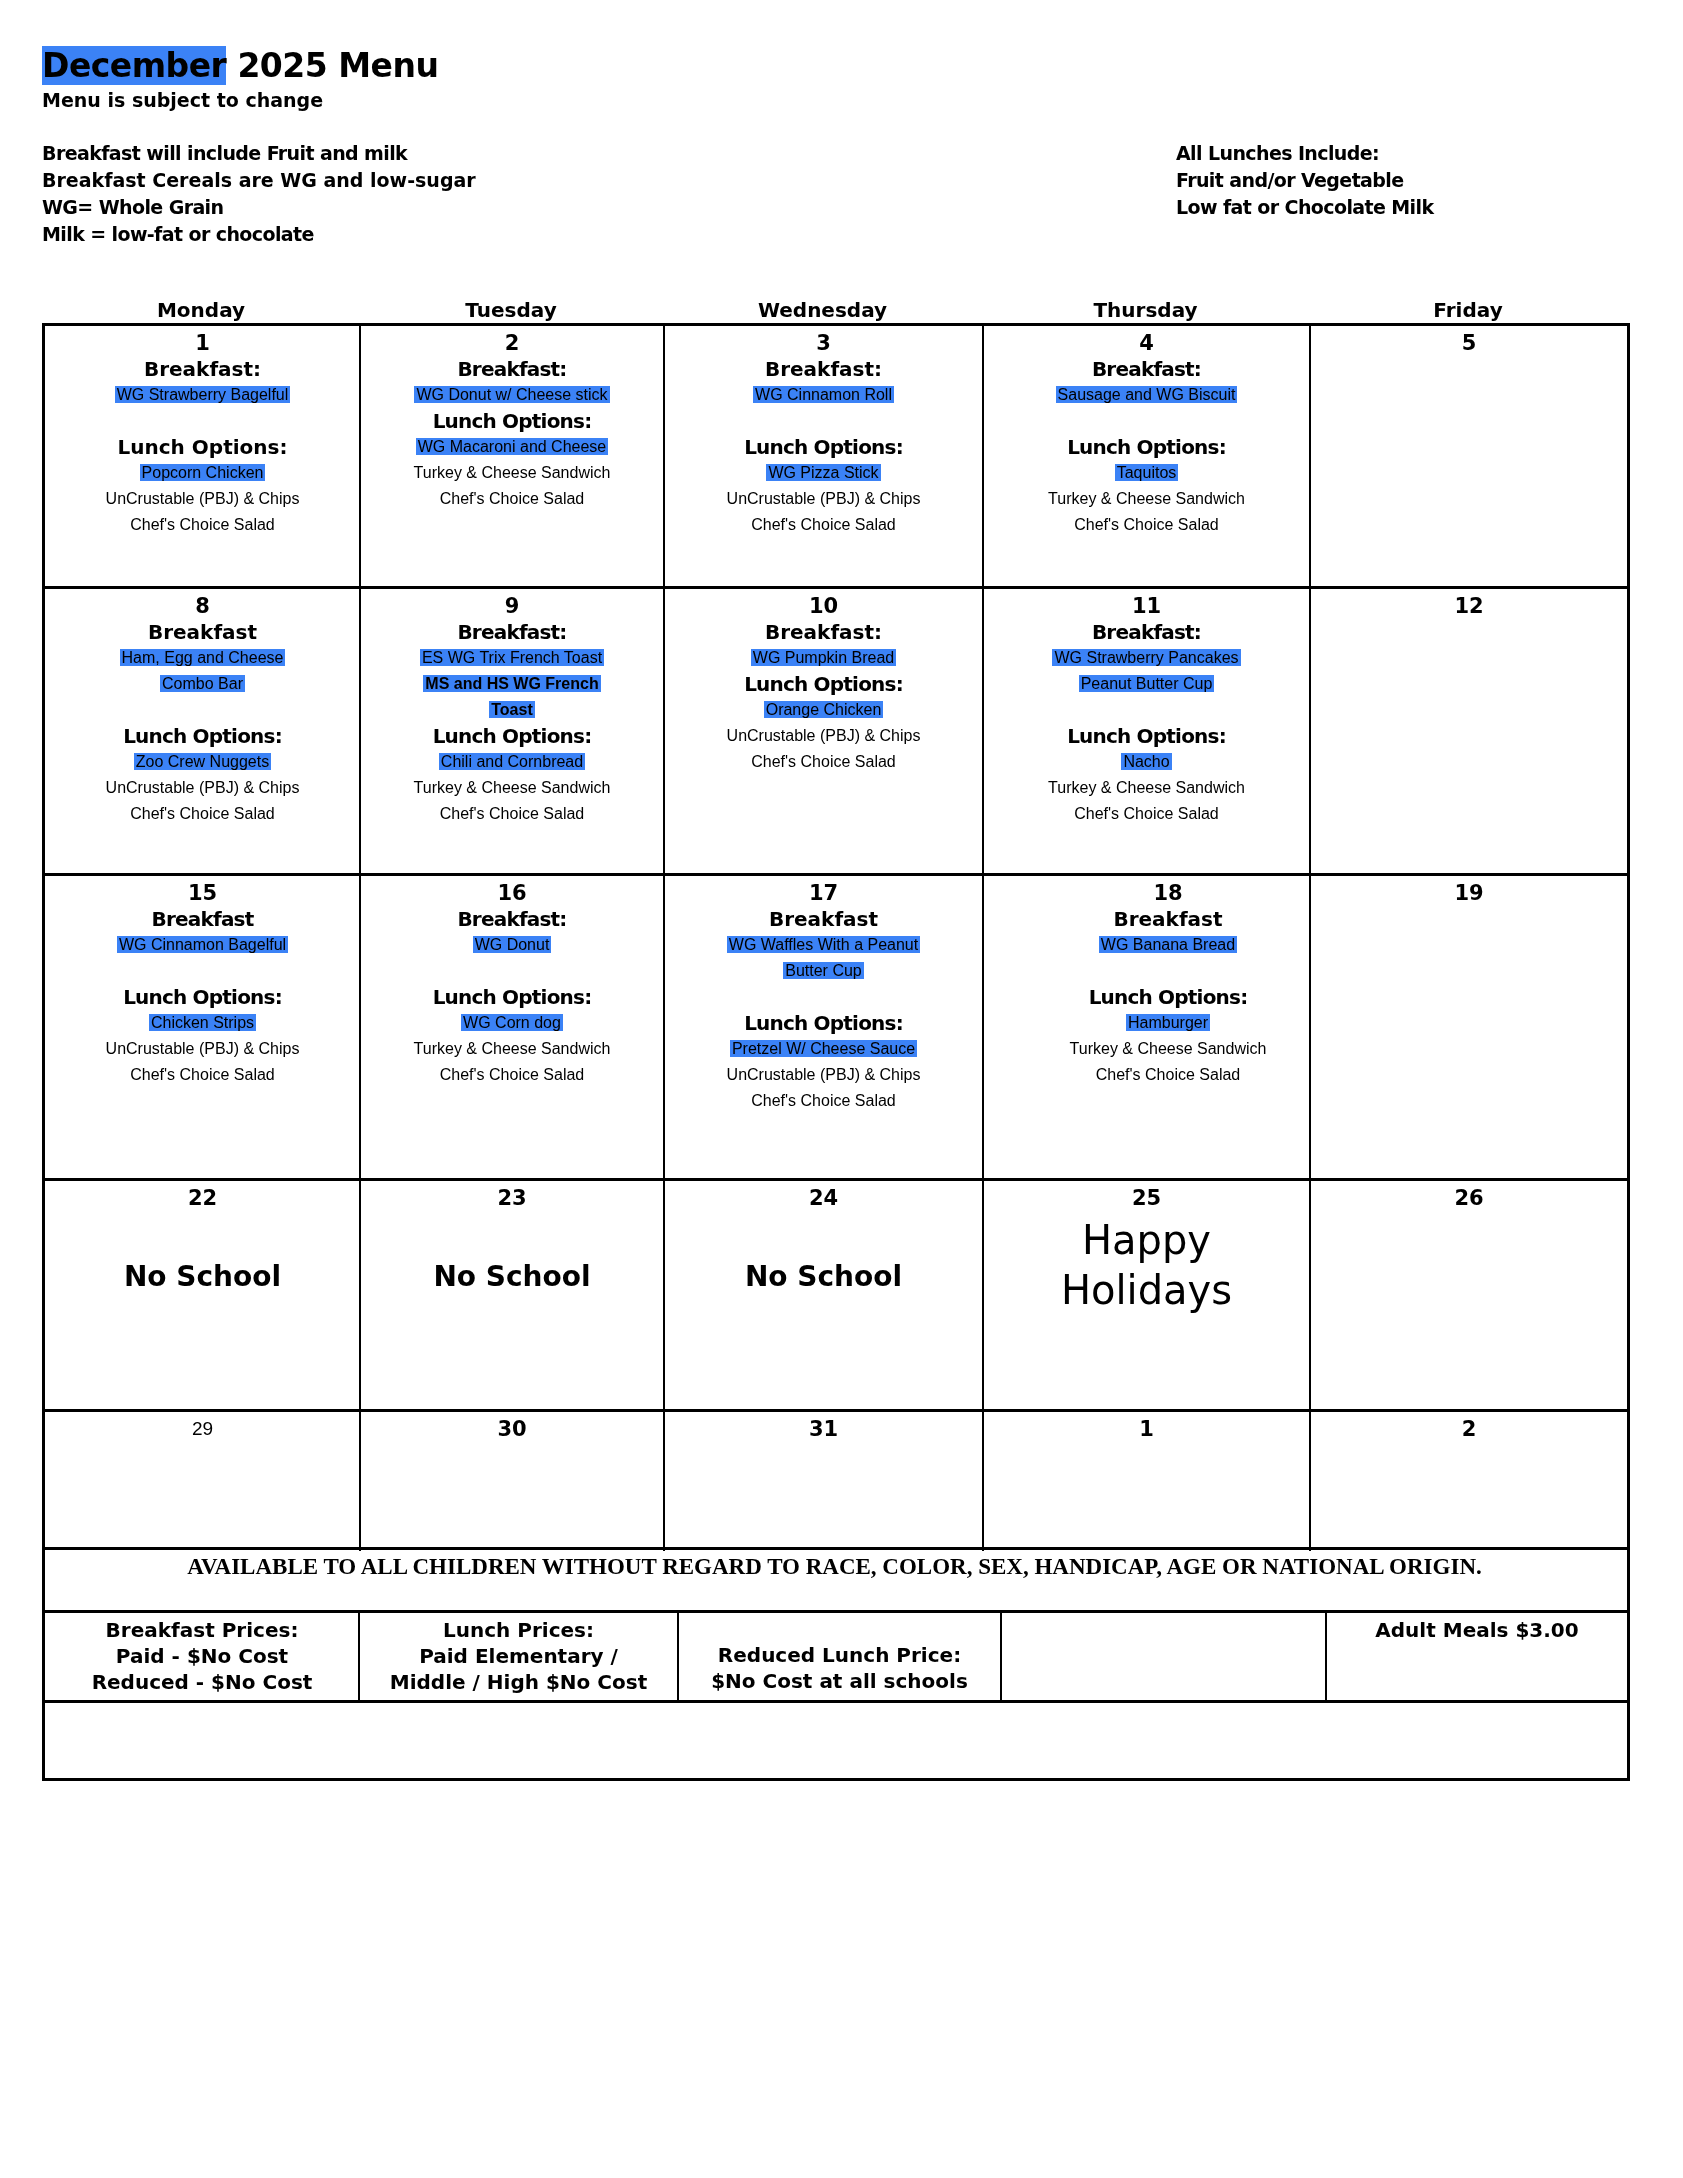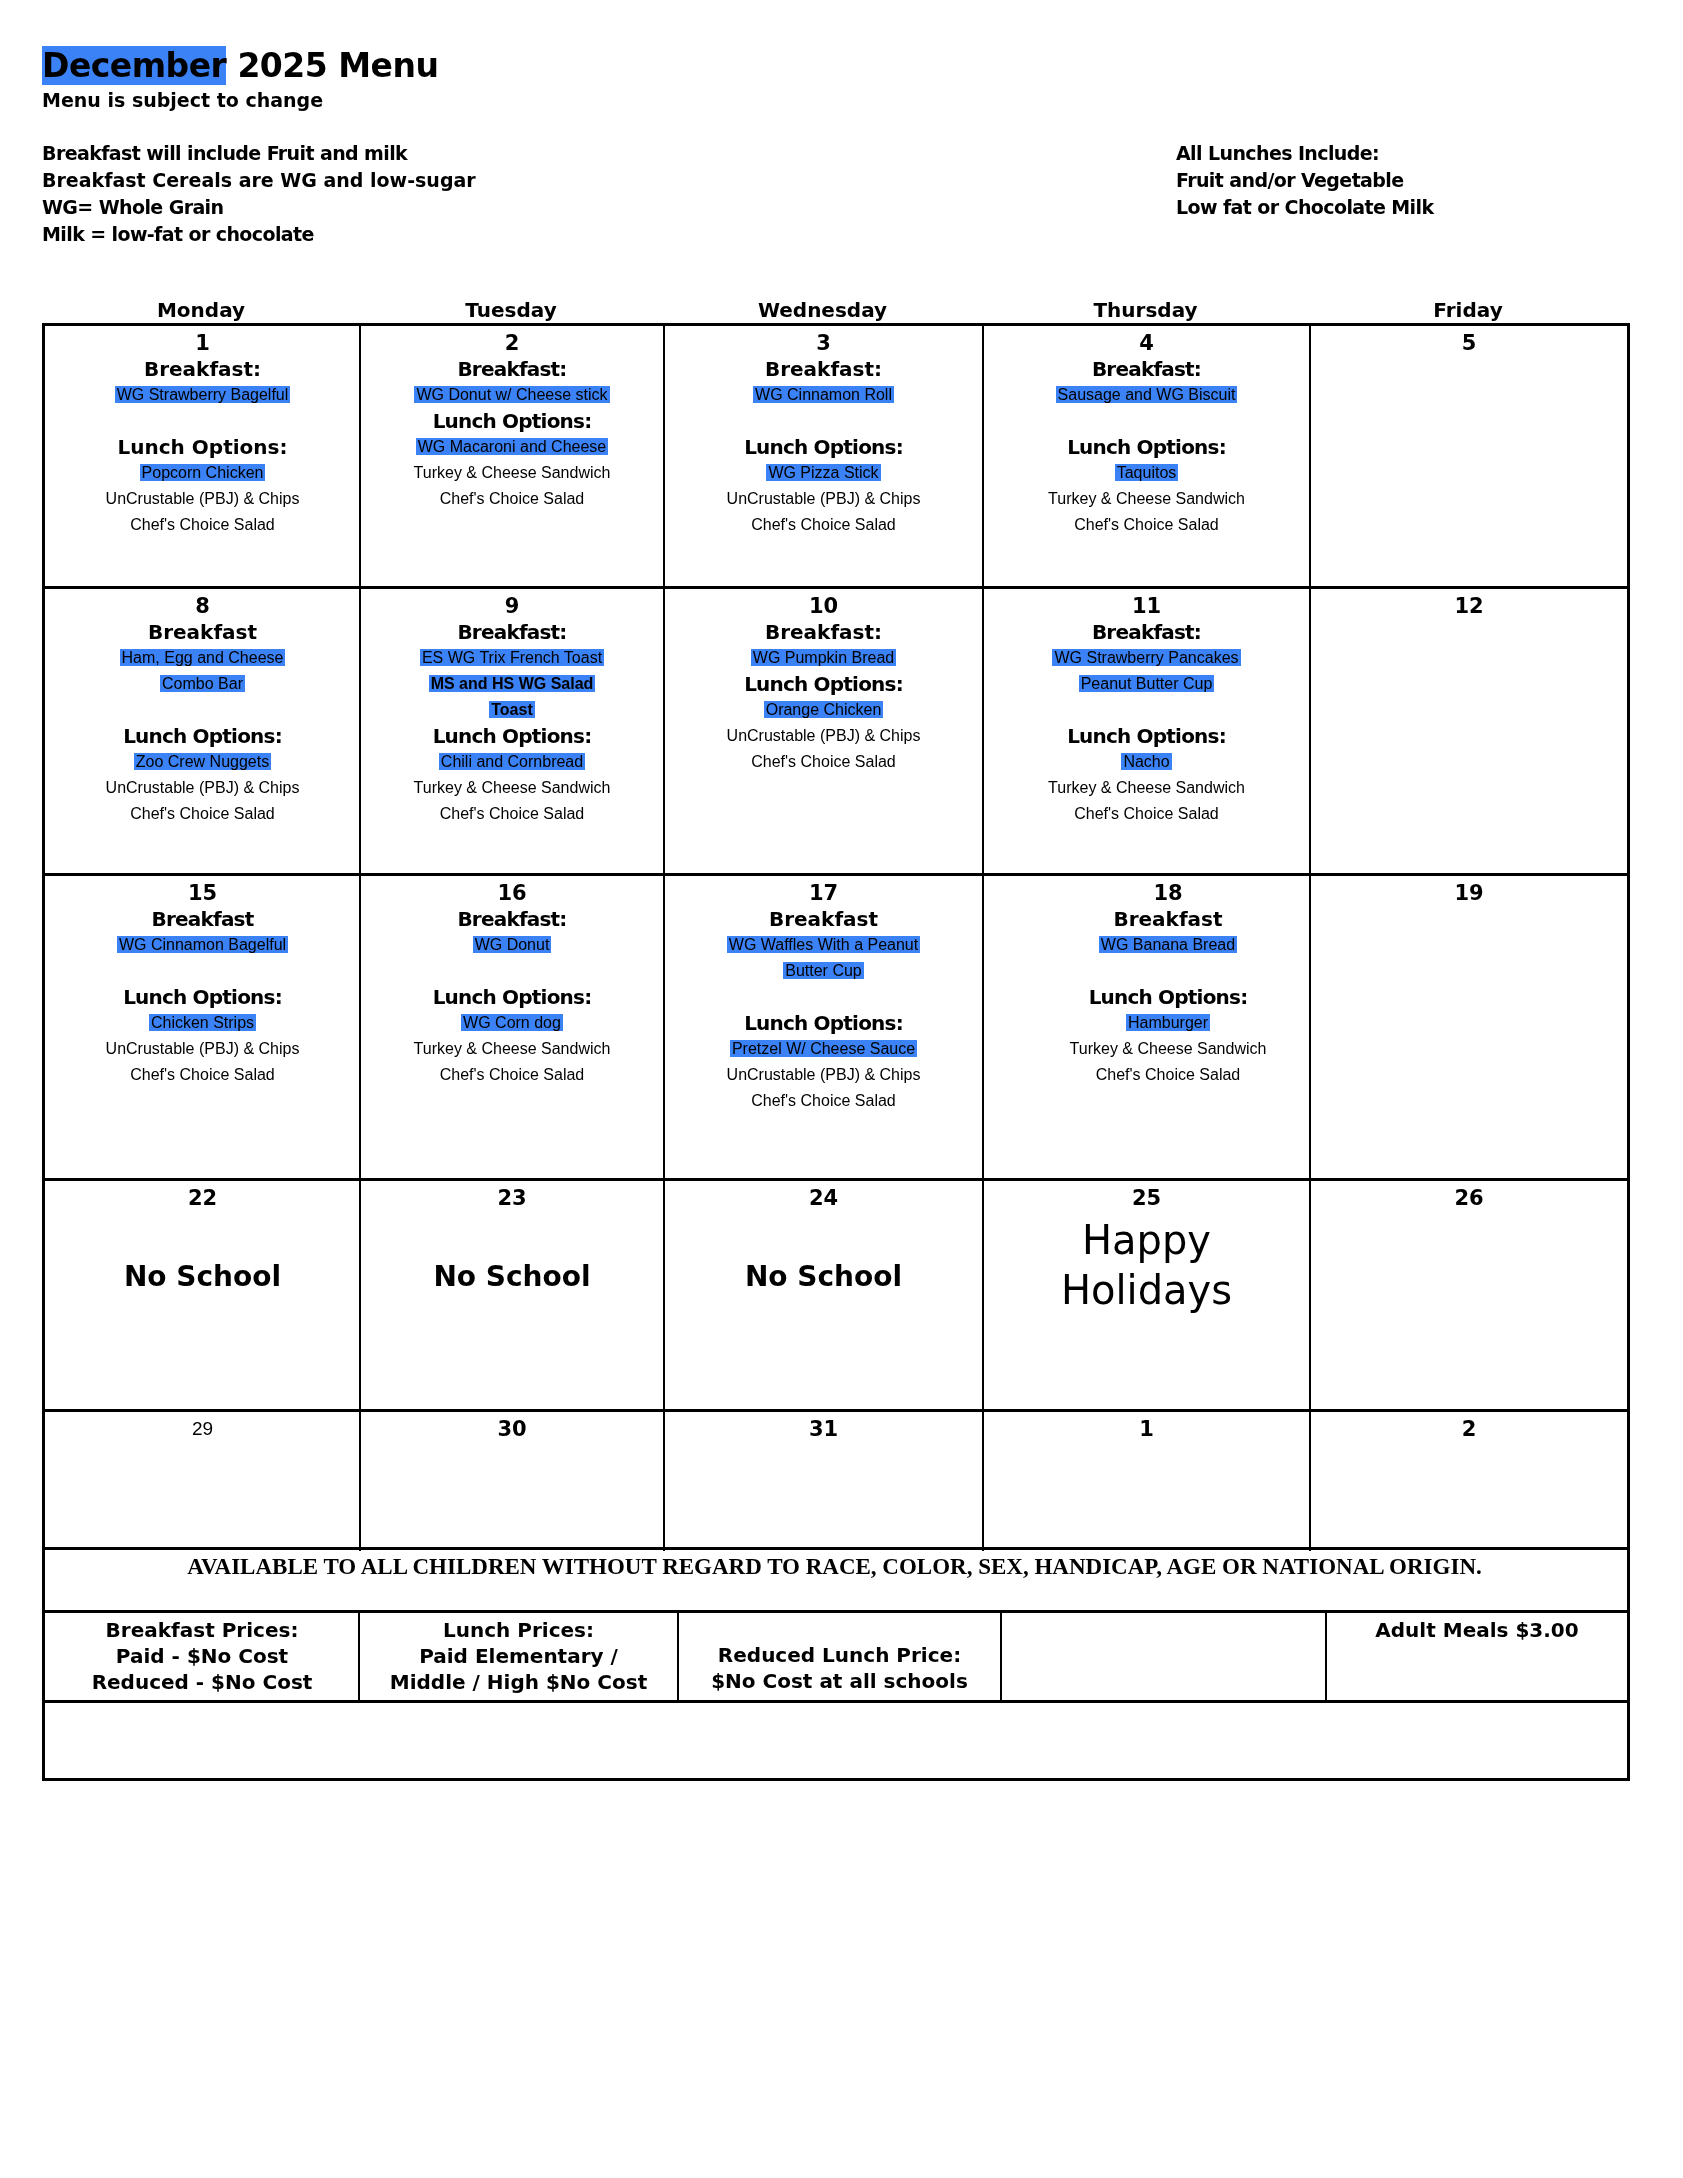--- a/index.html
+++ b/index.html
@@ -113,21 +113,21 @@
       <div class="gap"></div>
       <div class="lbl heavy">Lunch Options:</div>
       <div class="item"><span class="hl">Zoo Crew Nuggets</span></div>
       <div class="item">UnCrustable (PBJ) &amp; Chips</div>
       <div class="item">Chef's Choice Salad</div>
     </div>
     <div class="cell" style="left: 361px; width: 302px; top: 589px; height: 284px;">
       <div class="daynum">9</div>
       <div class="lbl heavy">Breakfast:</div>
       <div class="item"><span class="hl">ES WG Trix French Toast</span></div>
-      <div class="item b"><span class="hl">MS and HS  WG Salad</span></div>
+      <div class="item b"><span class="hl">MS and HS  WG French</span></div>
       <div class="item b"><span class="hl">Toast</span></div>
       <div class="lbl heavy">Lunch Options:</div>
       <div class="item"><span class="hl">Chili and Cornbread</span></div>
       <div class="item">Turkey &amp; Cheese Sandwich</div>
       <div class="item">Chef's Choice  Salad</div>
     </div>
     <div class="cell" style="left: 665px; width: 317px; top: 589px; height: 360px;">
       <div class="daynum">10</div>
       <div class="lbl">Breakfast:</div>
       <div class="item"><span class="hl">WG Pumpkin Bread</span></div>

